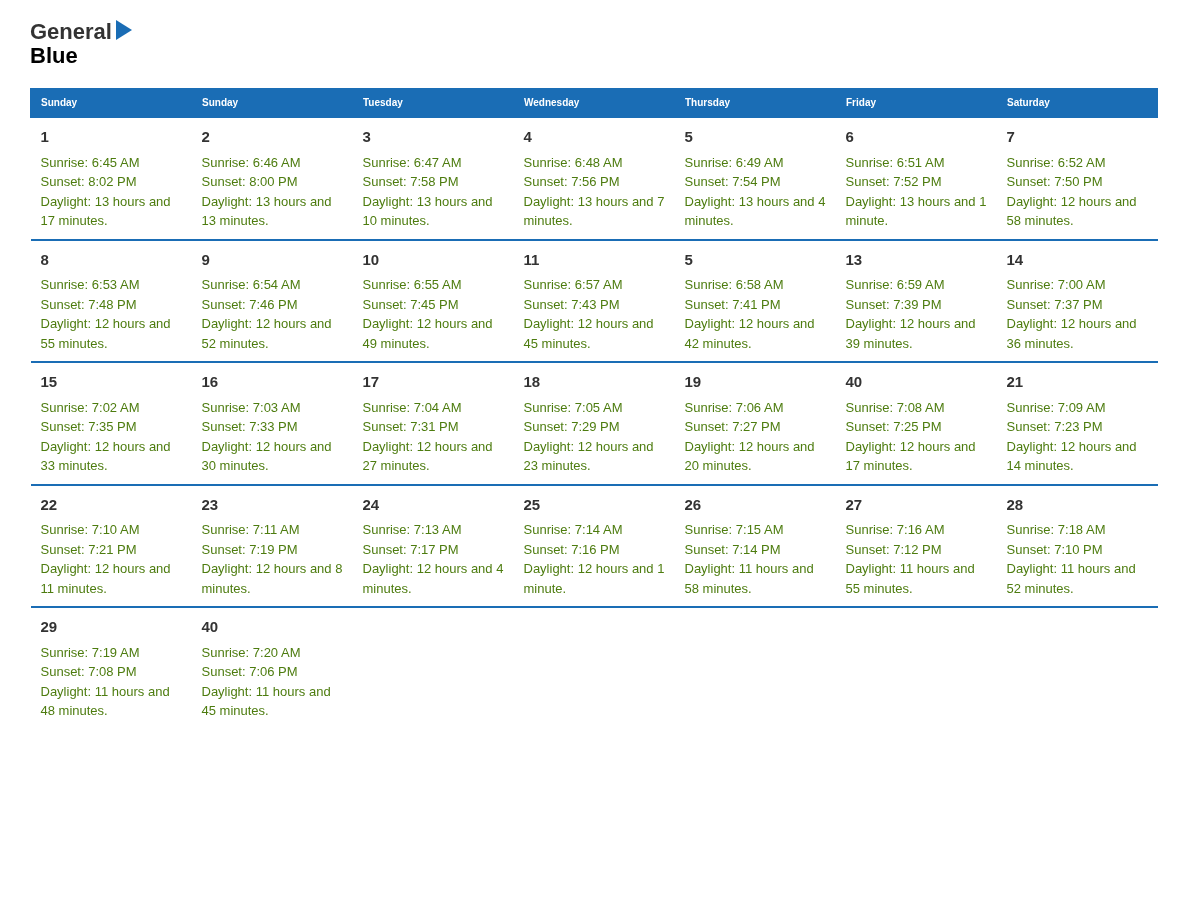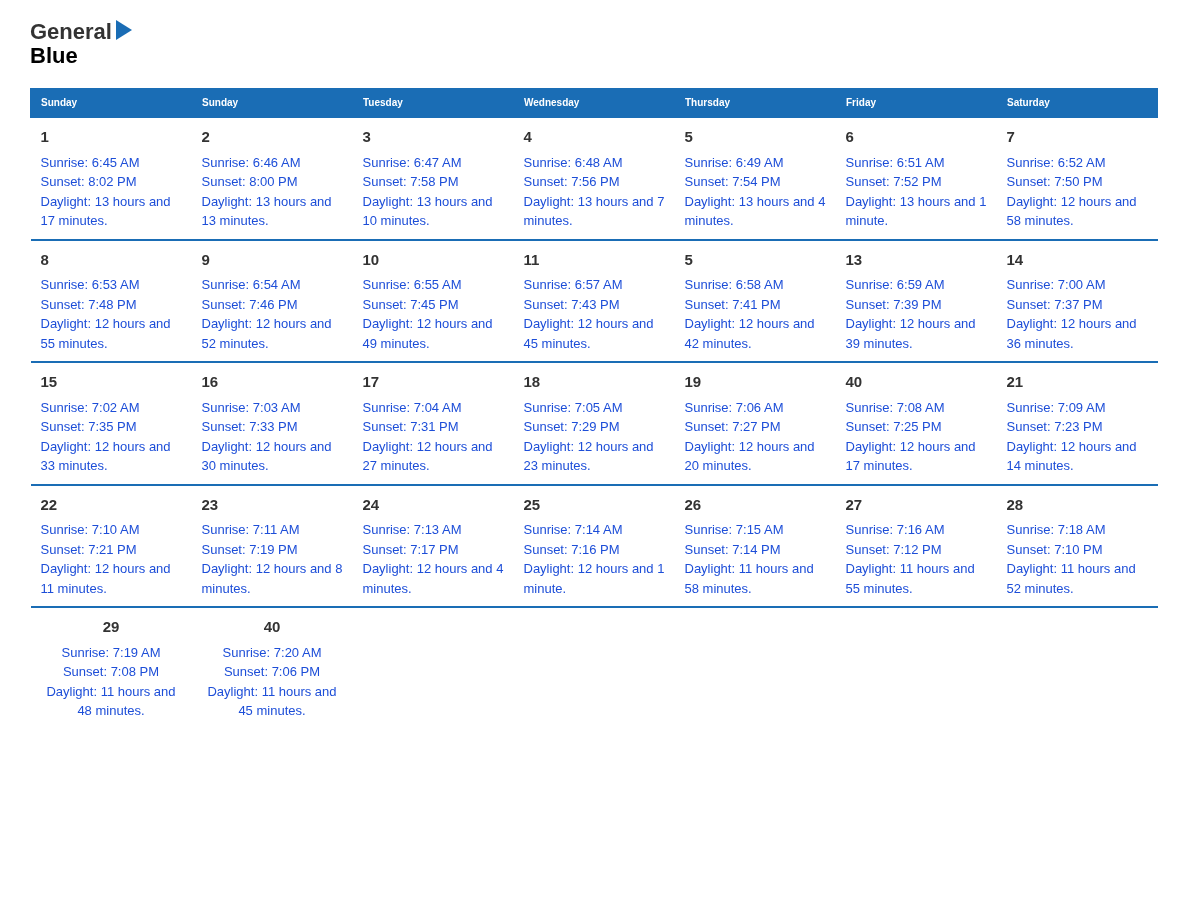--- a/index.html
+++ b/index.html
@@ -83,25 +83,24 @@
       min-height: 110px;
     }
     .day-number {
       font-size: 15px;
       font-weight: bold;
       margin-bottom: 4px;
       display: block;
     }
     .day-info {
       font-size: 13px;
-      color: #1d4ed8;
+      color: #4d7c0f;
     }
     tbody tr:last-child td {
       height: 110px;
-      text-align: center;
     }
   </style>
 </head>
 <body>
 
 <div class="header">
   <div class="logo-area">
     <div class="logo-text">
       <span style="color:#333;">General</span><span class="logo-arrow"></span><br>
       <span class="blue">Blue</span>

